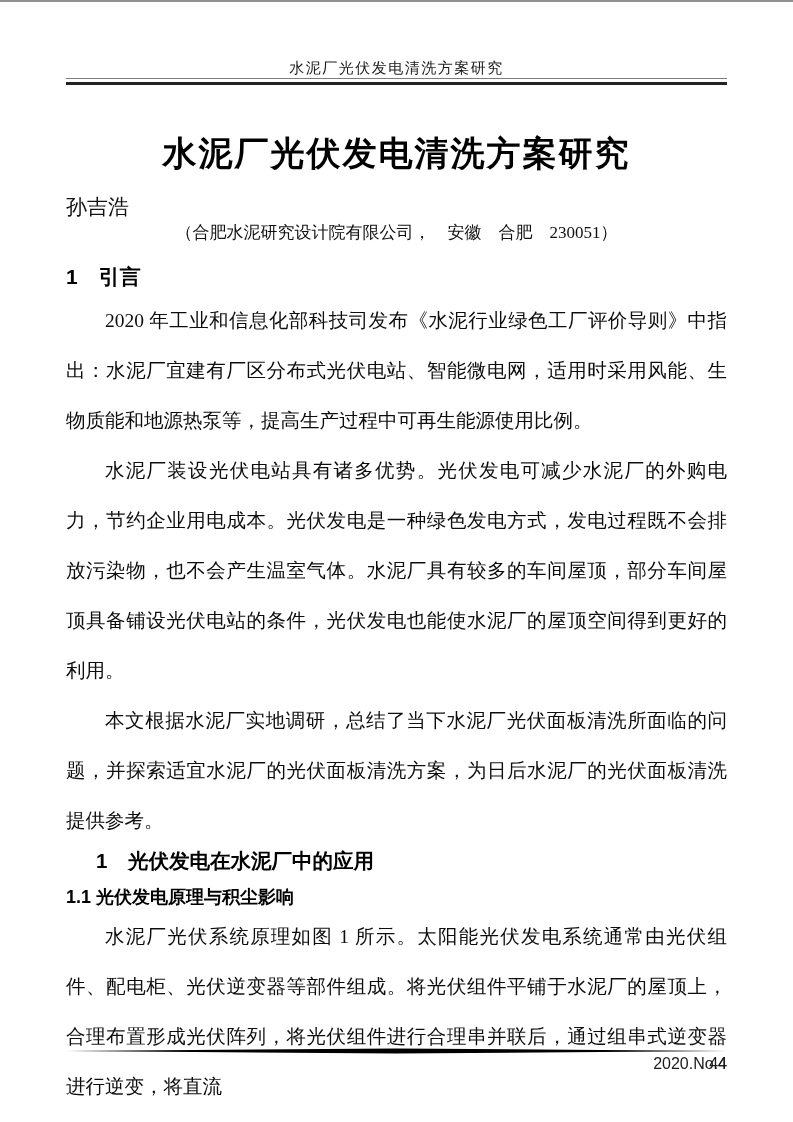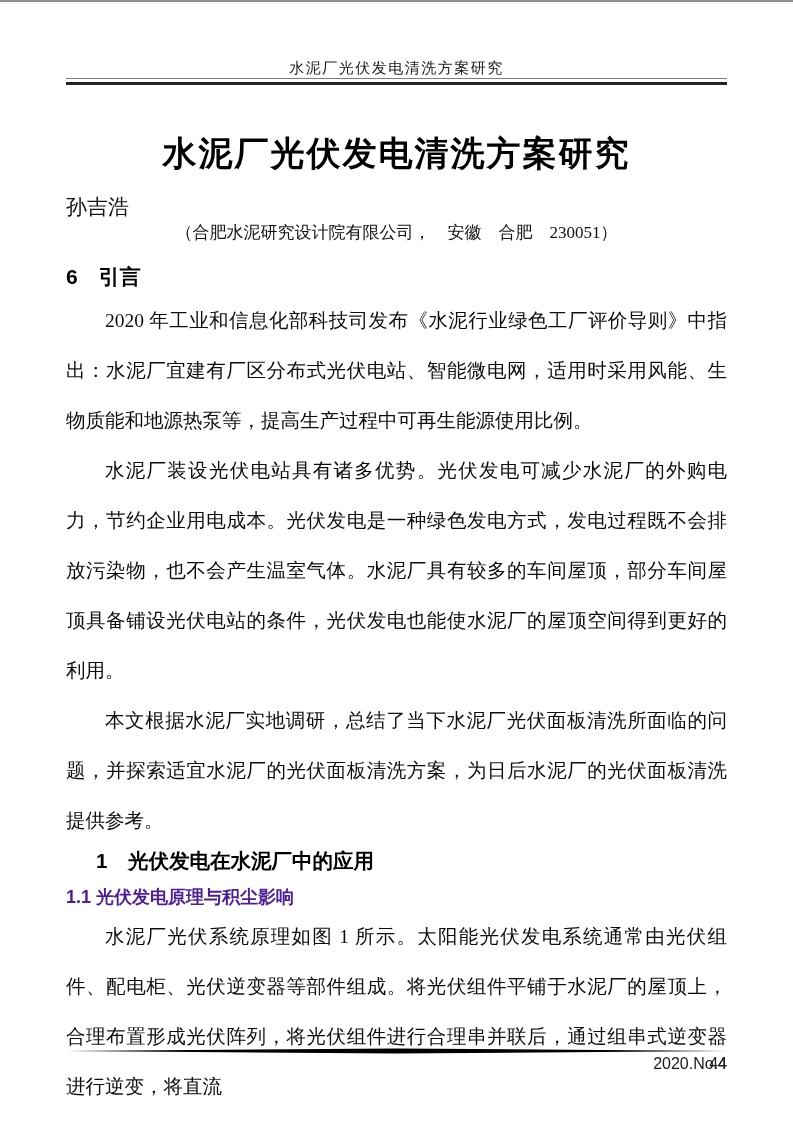--- a/index.html
+++ b/index.html
@@ -65,21 +65,21 @@
     color: #000;
   }
   .h1.intro { margin-top: 21px; }
   .h1.sec   { margin-top: 2px; font-size: 20.5px; margin-left: 30px; }
   .h2 {
     font-family: "Liberation Sans", sans-serif;
     font-weight: bold;
     font-size: 18px;
     line-height: 24px;
     margin-top: 10px;
-    color: #4c1d95;
+    color: #000000;
   }
   .para {
     margin: 0;
     font-size: 19.5px;
     line-height: 50px;
     text-align: justify;
     text-indent: 2em;
     color: #0d0d0d;
   }
   .para.first { margin-top: 6px; }
@@ -114,21 +114,21 @@
   <div class="running-head">水泥厂光伏发电清洗方案研究</div>
 
   <div class="header-rule"></div>
 
   <div class="article-title">水泥厂光伏发电清洗方案研究</div>
 
   <div class="author">孙吉浩</div>
 
   <div class="affiliation">（合肥水泥研究设计院有限公司，　安徽　合肥　230051）</div>
 
-  <div class="h1 intro">6　引言</div>
+  <div class="h1 intro">1　引言</div>
 
   <p class="para first">2020 年工业和信息化部科技司发布《水泥行业绿色工厂评价导则》中指出：水泥厂宜建有厂区分布式光伏电站、智能微电网，适用时采用风能、生物质能和地源热泵等，提高生产过程中可再生能源使用比例。</p>
 
   <p class="para">水泥厂装设光伏电站具有诸多优势。光伏发电可减少水泥厂的外购电力，节约企业用电成本。光伏发电是一种绿色发电方式，发电过程既不会排放污染物，也不会产生温室气体。水泥厂具有较多的车间屋顶，部分车间屋顶具备铺设光伏电站的条件，光伏发电也能使水泥厂的屋顶空间得到更好的利用。</p>
 
 
   <p class="para">本文根据水泥厂实地调研，总结了当下水泥厂光伏面板清洗所面临的问题，并探索适宜水泥厂的光伏面板清洗方案，为日后水泥厂的光伏面板清洗提供参考。</p>
 
   <div class="h1 sec">1　光伏发电在水泥厂中的应用</div>
 

